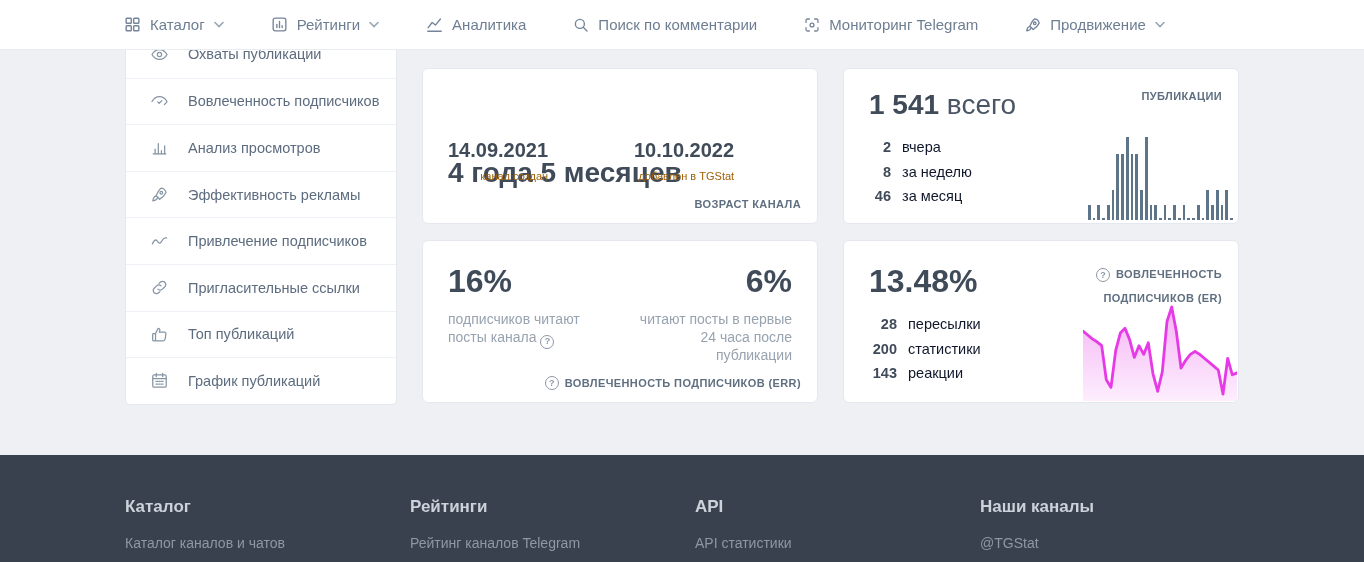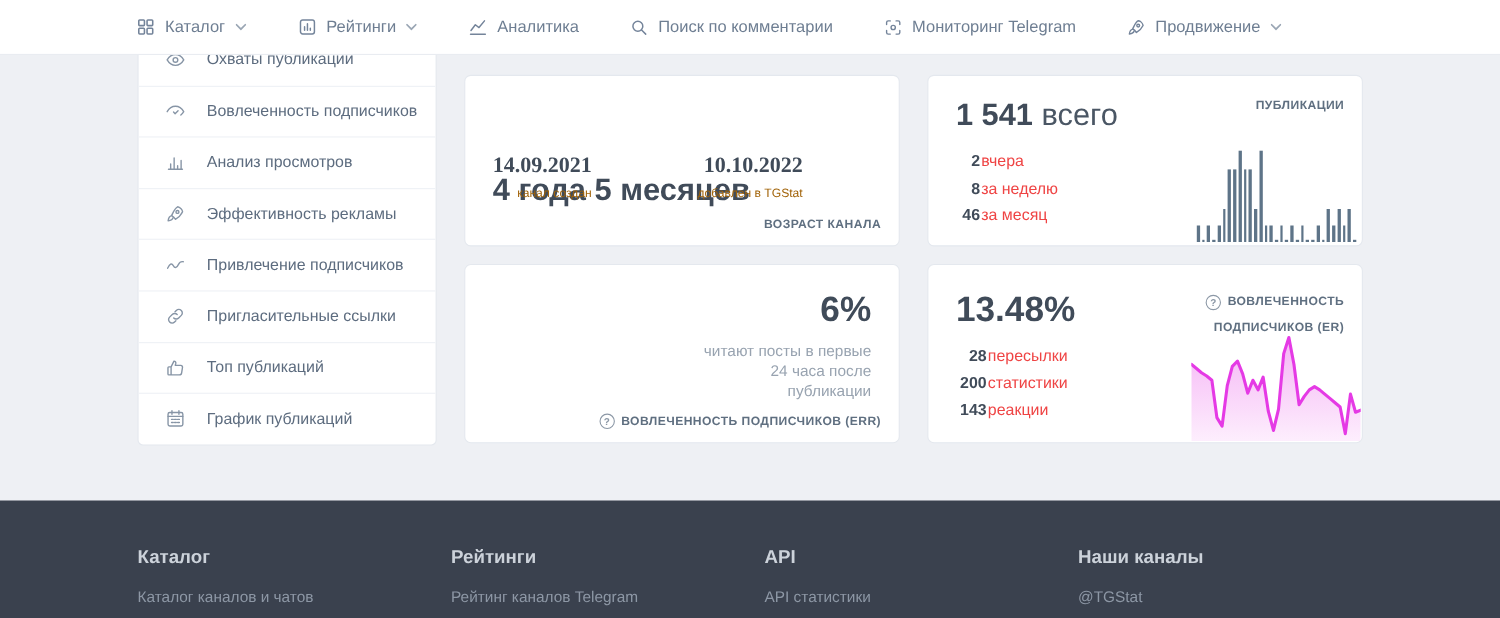--- a/index.html
+++ b/index.html
@@ -51,33 +51,33 @@
   .card-title { font-size:28px; font-weight:bold; color:#404b59; }
   .title-light { font-weight:normal; color:#4a5664; }
   .corner-label {
     font-size:11px; font-weight:bold; letter-spacing:.4px;
     color:#5f6f80; text-transform:uppercase;
   }
 
   
   .card-age .card-title { position:absolute; left:25px; top:88px; }
   .age-col { position:absolute; top:55px; }
-  .age-col .age-date { font-size:20px; font-weight:bold; color:#404b59;font-family:Liberation Serif, serif; }
+  .age-col .age-date { font-size:20px; font-weight:bold; color:#404b59; }
   .age-col .age-sub  { font-size:11px; color:#a16207; margin-top:8px; }
   .age-col-1 { left:25px; top:70px; }
   .age-col-2 { left:211px; top:70px; }
   .card-age .corner-label { position:absolute; right:16px; bottom:13px; }
 
   
   .card-pubs .card-title { position:absolute; left:25px; top:20px; }
   .card-pubs .corner-label { position:absolute; right:16px; top:21px; }
   .stat-list { position:absolute; left:25px; top:70px; display:flex; flex-direction:column; gap:8.5px; }
   .stat-row { display:flex; align-items:baseline; font-size:14.5px; }
   .stat-num { font-weight:bold; color:#404b59; text-align:right; }
-  .stat-lbl { color:#ef4444; margin-left:1px; }
+  .stat-lbl { color:#0f172a; margin-left:11px; }
   .w22 { width:22px; } .w28 { width:28px; }
   .bar-chart {
     position:absolute; right:5px; bottom:3px; width:145px; height:92px;
     display:flex; align-items:flex-end; gap:2px;
   }
   .spark-bar { flex:1; min-height:1px; }
 
   
   .err-left  { position:absolute; left:25px;  top:22px; width:165px; }
   .err-right { position:absolute; right:25px; top:22px; width:170px; text-align:right; }
@@ -345,20 +345,26 @@
       <div class="spark-bar" style="height: 33%; background: rgb(94, 116, 136);"></div>
       <div class="spark-bar" style="height: 16%; background: rgb(94, 116, 136);"></div>
       <div class="spark-bar" style="height: 33%; background: rgb(94, 116, 136);"></div>
       <div class="spark-bar" style="height: 16%; background: rgb(94, 116, 136);"></div>
       <div class="spark-bar" style="height: 33%; background: rgb(94, 116, 136);"></div>
       <div class="spark-bar" style="height: 2%; background: rgb(94, 116, 136);"></div>
     </div>
 </div>
 
 <div class="card card-err">
+  <div class="err-left">
+    <div class="err-pct">16%</div>
+    <div class="err-sub">
+      <span>подписчиков читают посты канала</span><span class="q-icon">?</span>
+    </div>
+  </div>
   <div class="err-right">
     <div class="err-pct">6%</div>
     <div class="err-sub">читают посты в первые 24 часа после публикации</div>
   </div>
   <div class="corner-row">
     <span class="q-icon">?</span>
     <span class="corner-label">ВОВЛЕЧЕННОСТЬ ПОДПИСЧИКОВ (ERR)</span>
   </div>
 </div>
 

